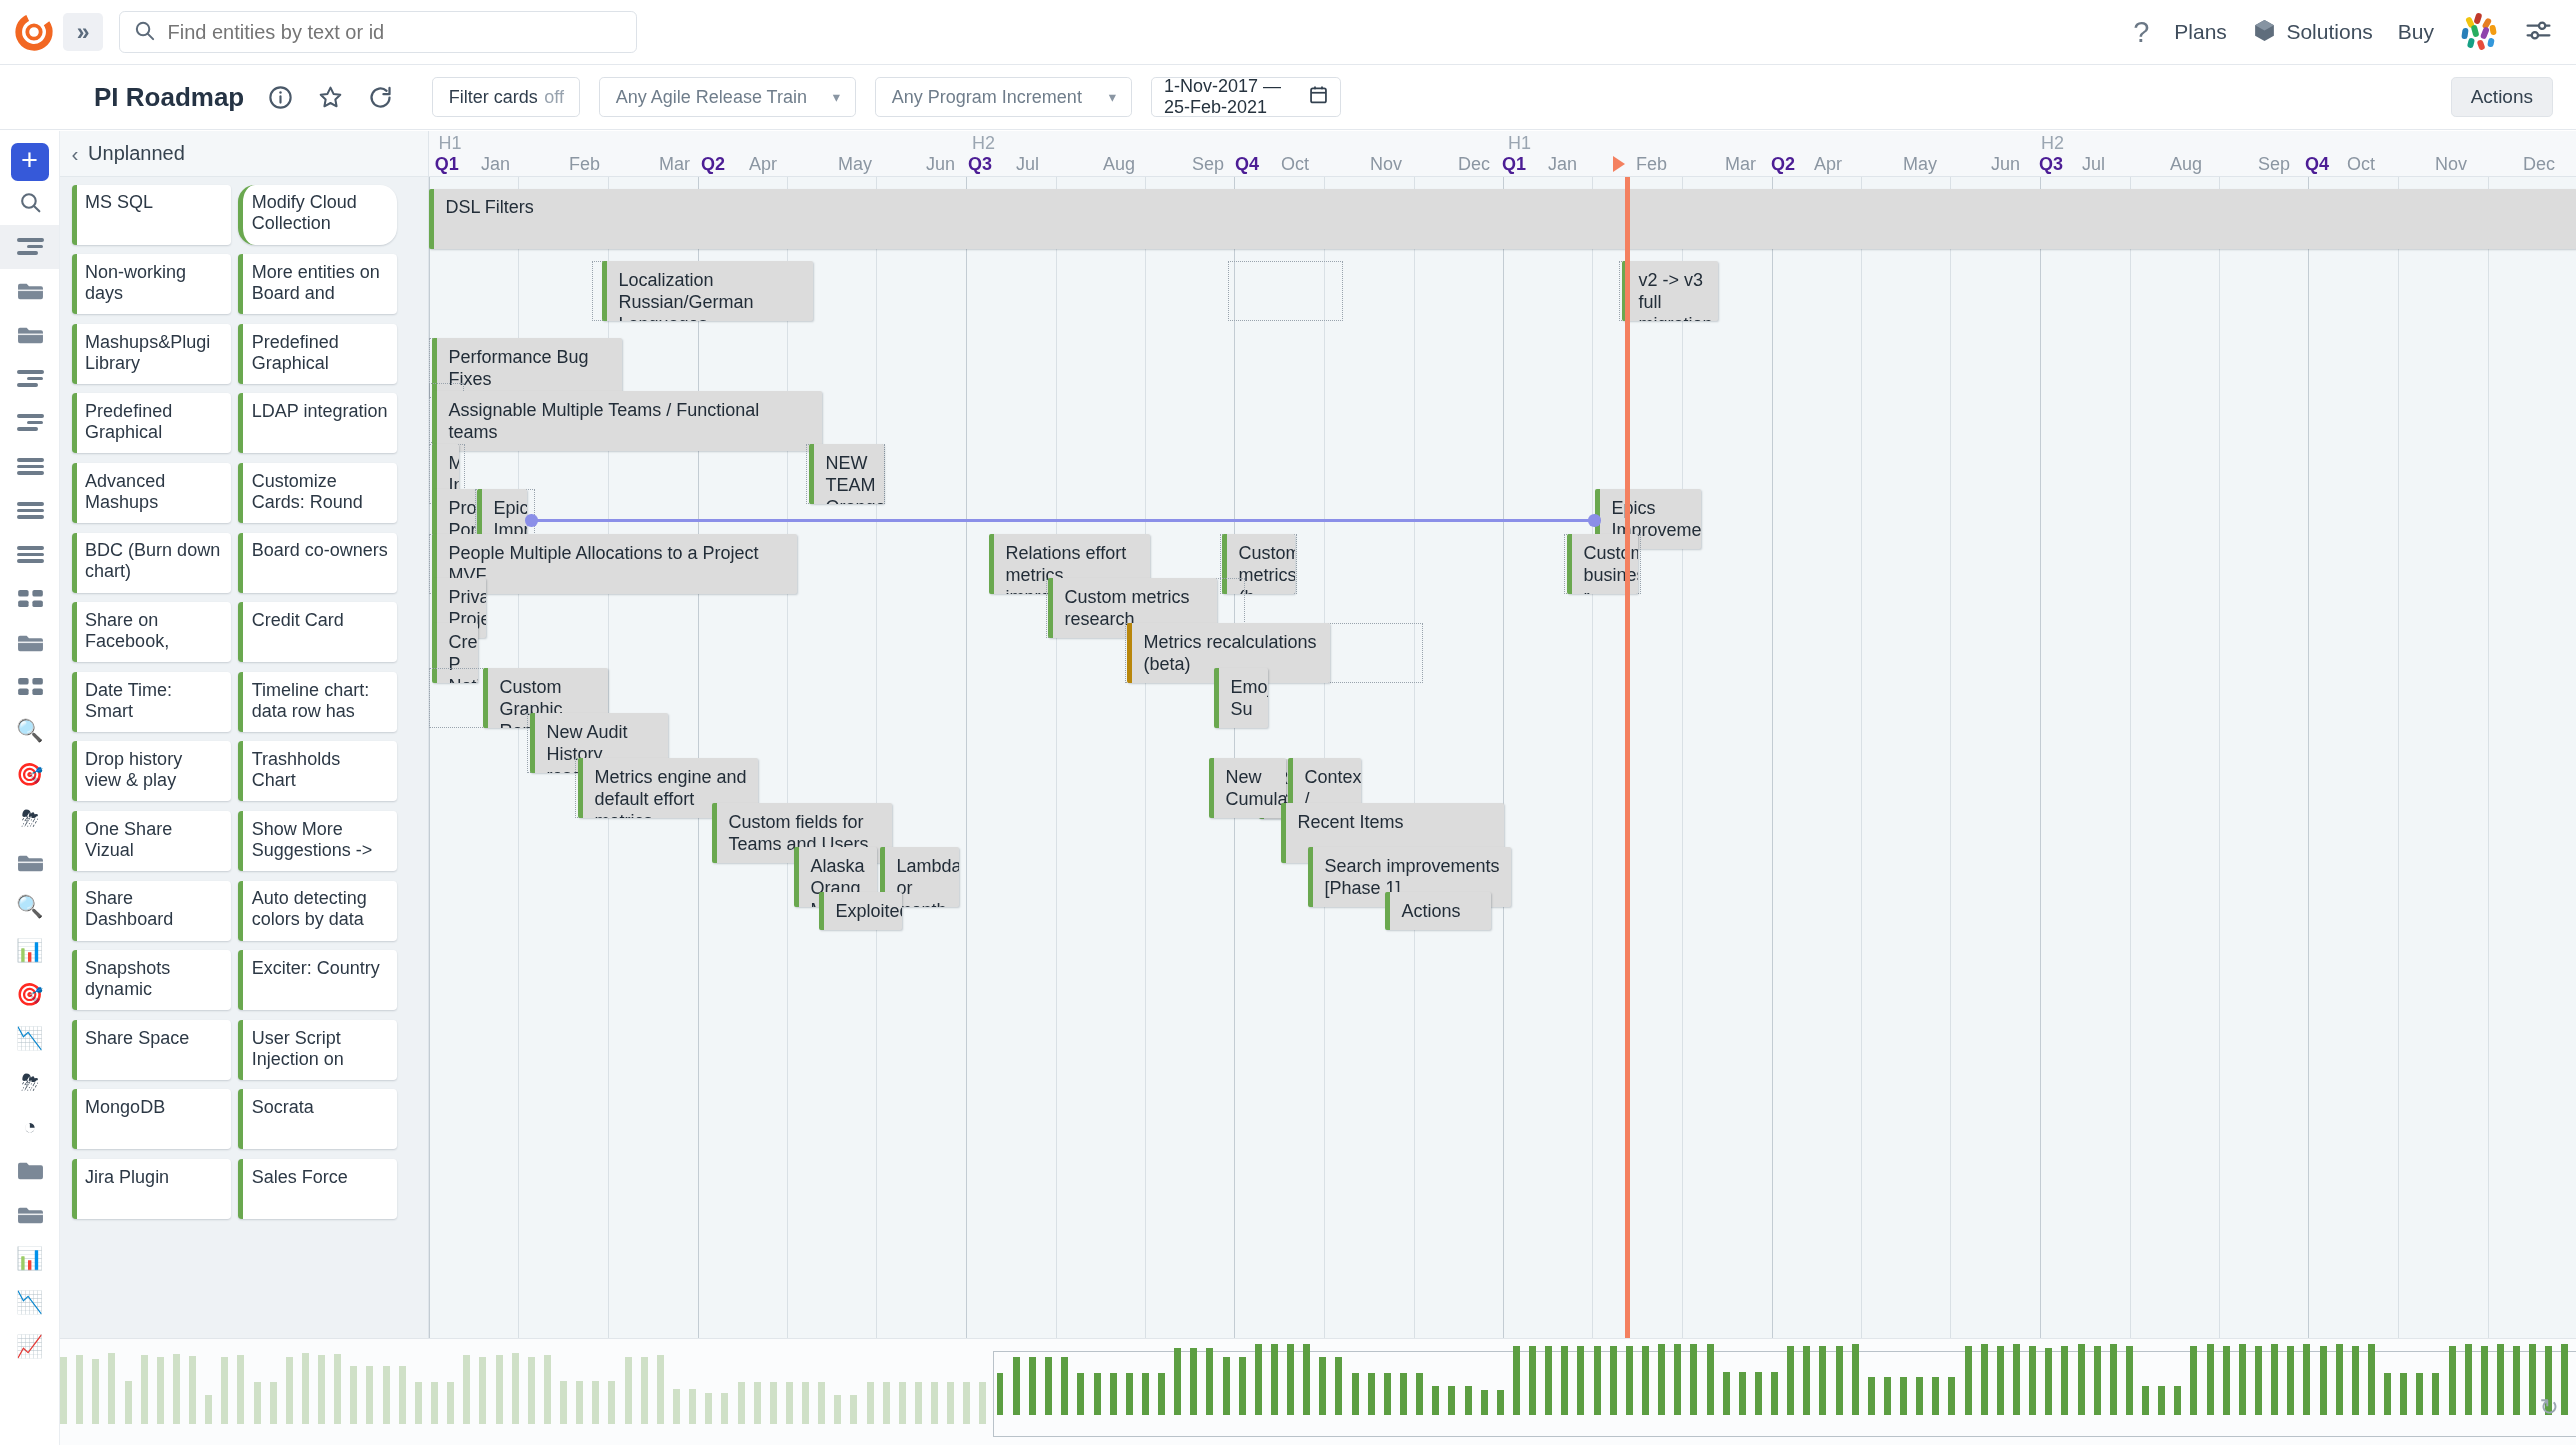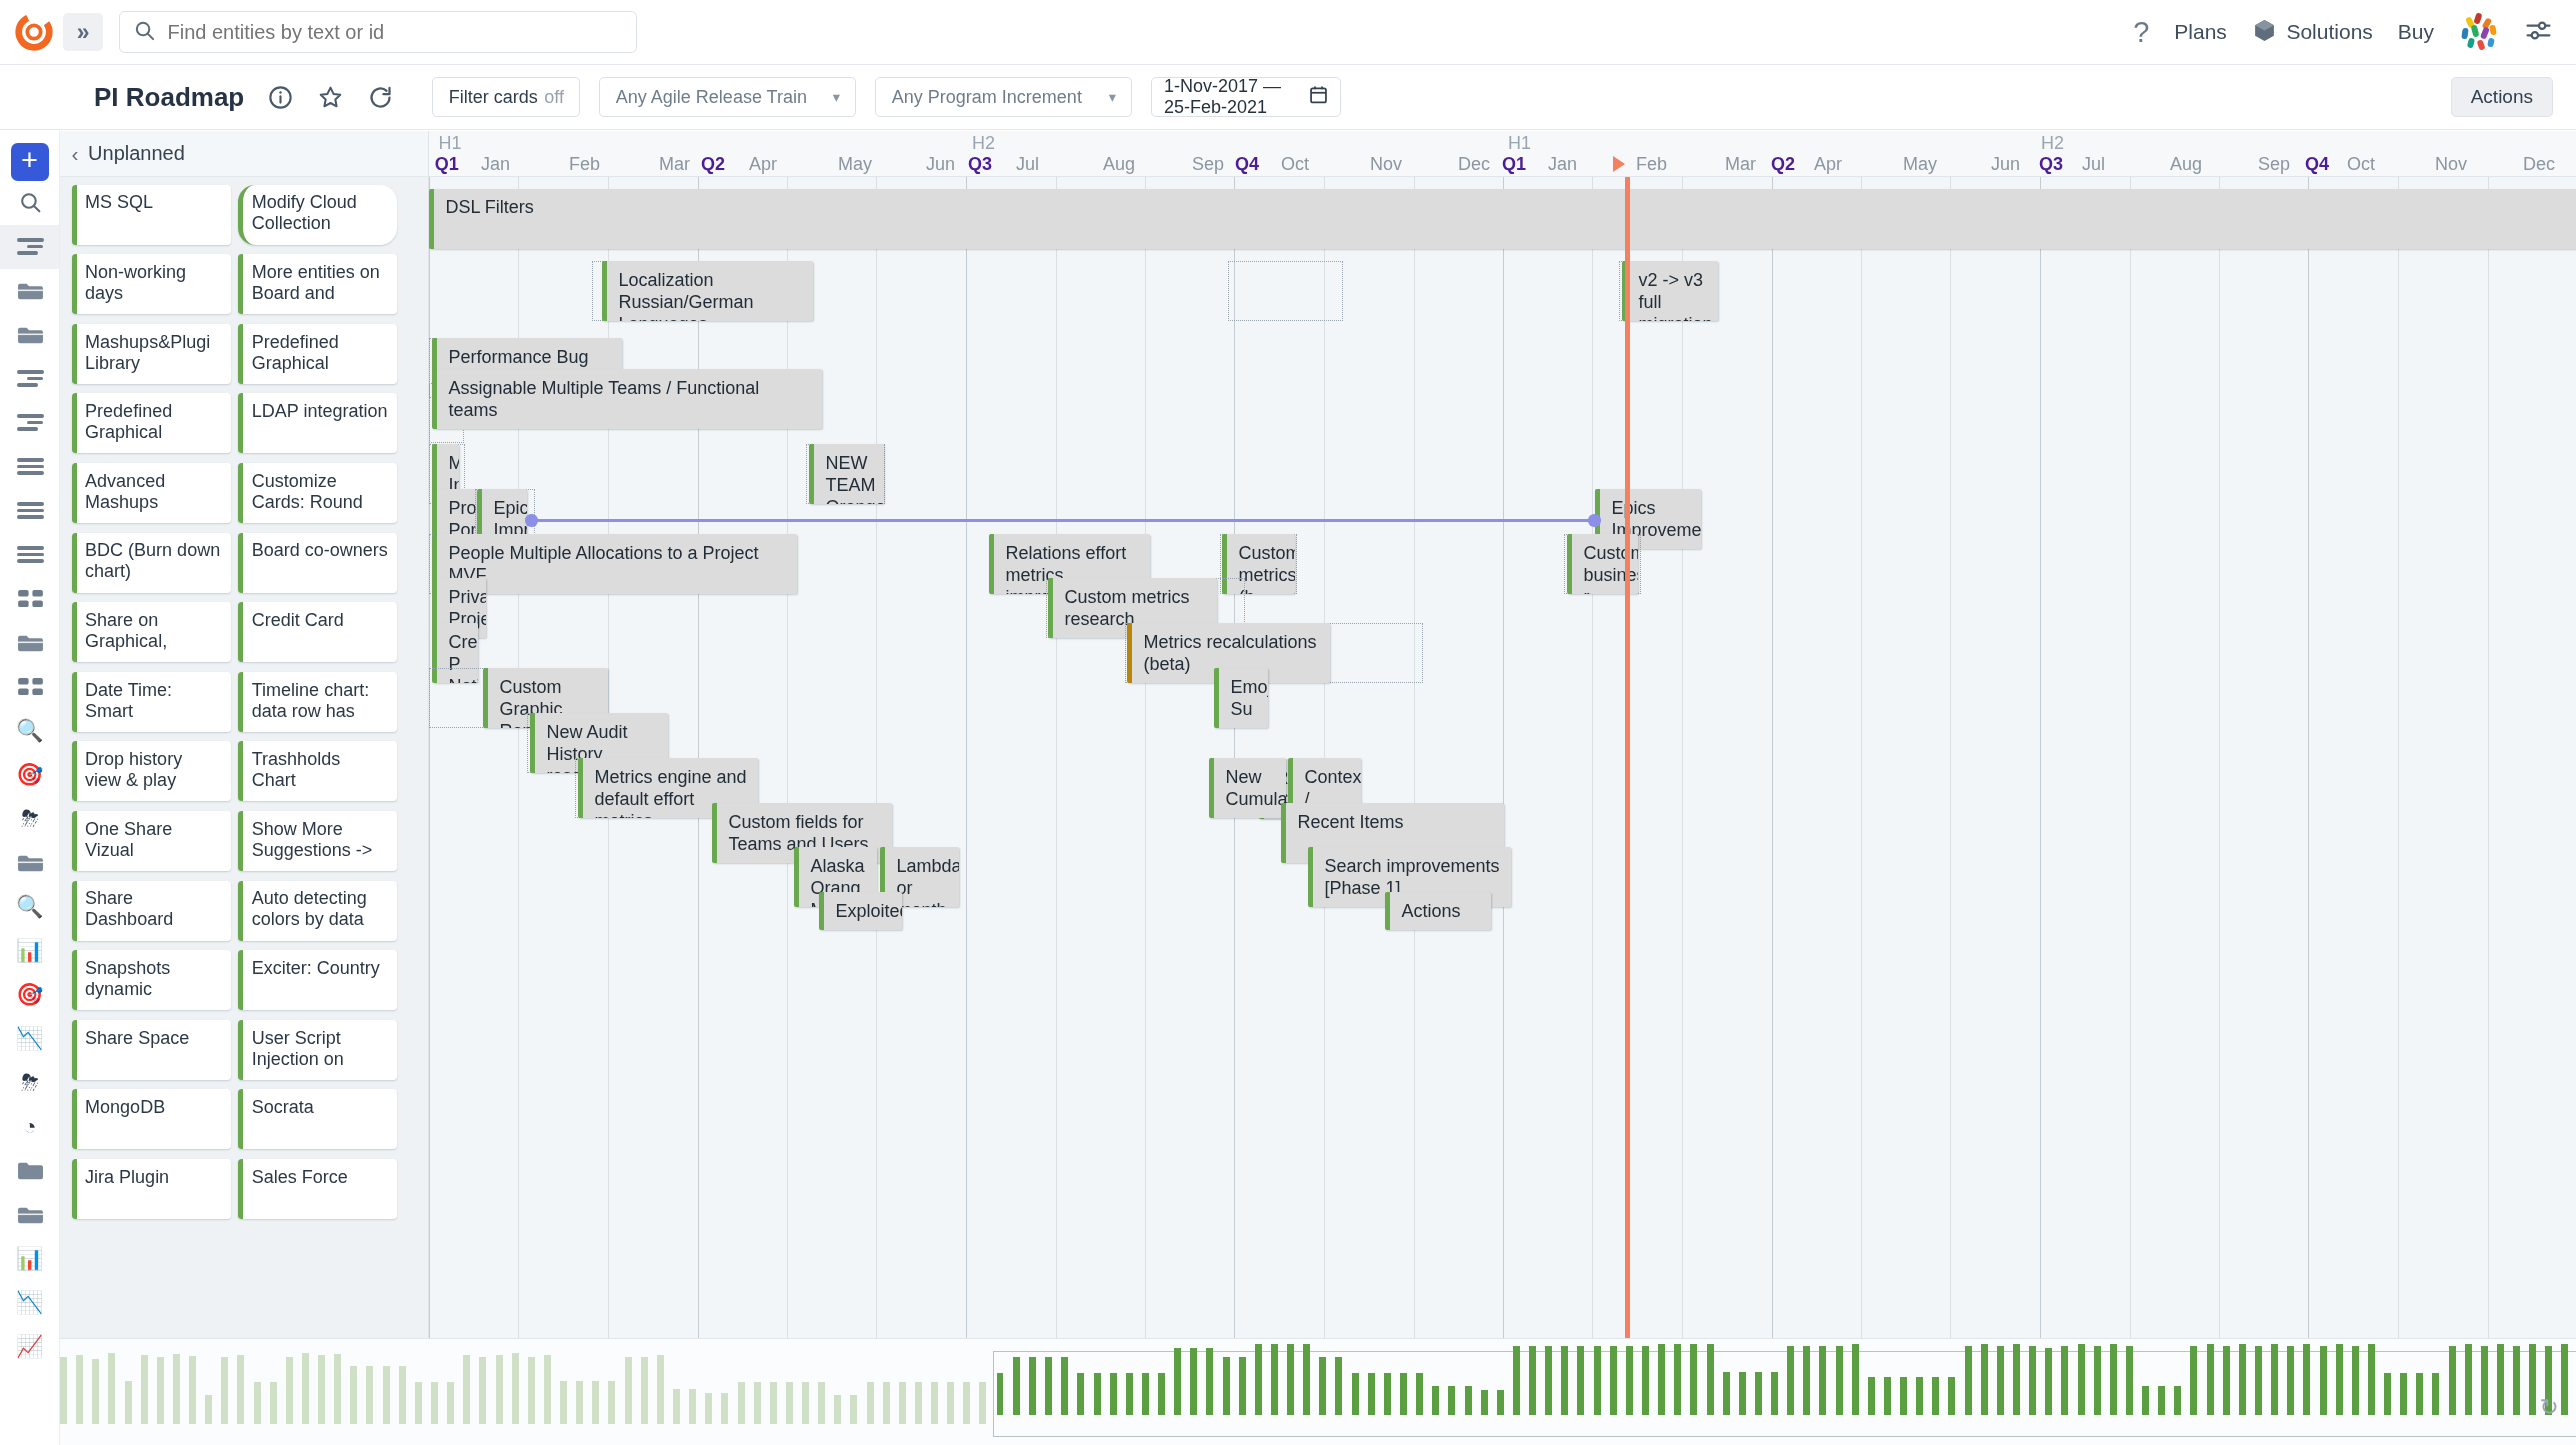--- a/index.html
+++ b/index.html
@@ -346,21 +346,21 @@
         <div class="ucard" style="border-left-color: rgb(106, 168, 79);">Non-working days</div>
         <div class="ucard" style="border-left-color: rgb(106, 168, 79);">More entities on Board and</div>
         <div class="ucard" style="border-left-color: rgb(106, 168, 79);">Mashups&amp;Plugi Library</div>
         <div class="ucard" style="border-left-color: rgb(106, 168, 79);">Predefined Graphical</div>
         <div class="ucard" style="border-left-color: rgb(106, 168, 79);">Predefined Graphical</div>
         <div class="ucard" style="border-left-color: rgb(106, 168, 79);">LDAP integration</div>
         <div class="ucard" style="border-left-color: rgb(106, 168, 79);">Advanced Mashups</div>
         <div class="ucard" style="border-left-color: rgb(106, 168, 79);">Customize Cards: Round</div>
         <div class="ucard" style="border-left-color: rgb(106, 168, 79);">BDC (Burn down chart)</div>
         <div class="ucard" style="border-left-color: rgb(106, 168, 79);">Board co-owners</div>
-        <div class="ucard" style="border-left-color: rgb(106, 168, 79);">Share on Graphical,</div>
+        <div class="ucard" style="border-left-color: rgb(106, 168, 79);">Share on Facebook,</div>
         <div class="ucard" style="border-left-color: rgb(106, 168, 79);">Credit Card</div>
         <div class="ucard" style="border-left-color: rgb(106, 168, 79);">Date Time: Smart</div>
         <div class="ucard" style="border-left-color: rgb(106, 168, 79);">Timeline chart: data row has</div>
         <div class="ucard" style="border-left-color: rgb(106, 168, 79);">Drop history view &amp; play</div>
         <div class="ucard" style="border-left-color: rgb(106, 168, 79);">Trashholds Chart</div>
         <div class="ucard" style="border-left-color: rgb(106, 168, 79);">One Share Vizual</div>
         <div class="ucard" style="border-left-color: rgb(106, 168, 79);">Show More Suggestions -&gt;</div>
         <div class="ucard" style="border-left-color: rgb(106, 168, 79);">Share Dashboard</div>
         <div class="ucard" style="border-left-color: rgb(106, 168, 79);">Auto detecting colors by data</div>
         <div class="ucard" style="border-left-color: rgb(106, 168, 79);">Snapshots dynamic</div>
@@ -441,21 +441,21 @@
       <div class="vgrid" style="left: 2059px;"></div>
       <div class="bar" style="left: 0px; top: 11.5px; width: 2148px; height: 60px; border-left-color: rgb(106, 168, 79); background: rgb(220, 220, 220);">DSL Filters</div>
       <div class="plan" style="left: 163px; top: 84px; width: 163px; height: 60px;"></div>
       <div class="bar" style="left: 173px; top: 84px; width: 211px; height: 60px; border-left-color: rgb(106, 168, 79); background: rgb(220, 220, 220);">Localization Russian/German Languages</div>
       <div class="plan" style="left: 799px; top: 84px; width: 115px; height: 60px;"></div>
       <div class="plan" style="left: 1190px; top: 84px; width: 91px; height: 60px;"></div>
       <div class="bar" style="left: 1193px; top: 84px; width: 96px; height: 60px; border-left-color: rgb(106, 168, 79); background: rgb(220, 220, 220);">v2 -&gt; v3 full migration /</div>
       <div class="plan" style="left: 0px; top: 161px; width: 140px; height: 60px;"></div>
       <div class="bar" style="left: 2.9px; top: 161px; width: 190px; height: 60px; border-left-color: rgb(106, 168, 79); background: rgb(220, 220, 220);">Performance Bug Fixes</div>
       <div class="plan" style="left: 0px; top: 206px; width: 35px; height: 60px;"></div>
-      <div class="bar" style="left: 2.9px; top: 192px; width: 390px; height: 60px; border-left-color: rgb(106, 168, 79); background: rgb(220, 220, 220);">Assignable Multiple Teams / Functional teams</div>
+      <div class="bar" style="left: 2.9px; top: 214px; width: 390px; height: 60px; border-left-color: rgb(106, 168, 79); background: rgb(220, 220, 220);">Assignable Multiple Teams / Functional teams</div>
       <div class="plan" style="left: 0px; top: 267px; width: 36px; height: 60px;"></div>
       <div class="bar" style="left: 2.9px; top: 267px; width: 27px; height: 60px; border-left-color: rgb(106, 168, 79); background: rgb(220, 220, 220);">M In</div>
       <div class="plan" style="left: 377px; top: 267px; width: 79px; height: 60px;"></div>
       <div class="bar" style="left: 380px; top: 267px; width: 75px; height: 60px; border-left-color: rgb(106, 168, 79); background: rgb(220, 220, 220);">NEW TEAM Orange</div>
       <div class="bar" style="left: 2.9px; top: 312px; width: 44px; height: 60px; border-left-color: rgb(106, 168, 79); background: rgb(220, 220, 220);">Project Portfol</div>
       <div class="plan" style="left: 46px; top: 312px; width: 60px; height: 60px;"></div>
       <div class="bar" style="left: 48px; top: 312px; width: 50px; height: 60px; border-left-color: rgb(106, 168, 79); background: rgb(220, 220, 220);">Epics Improvem</div>
       <div class="bar" style="left: 1166px; top: 312px; width: 106px; height: 60px; border-left-color: rgb(106, 168, 79); background: rgb(220, 220, 220);">Epics Improvements</div>
       <div class="plan" style="left: 0px; top: 357px; width: 100px; height: 60px;"></div>
       <div class="bar" style="left: 2.9px; top: 357px; width: 365px; height: 60px; border-left-color: rgb(106, 168, 79); background: rgb(220, 220, 220);">People Multiple Allocations to a Project MVF</div>

